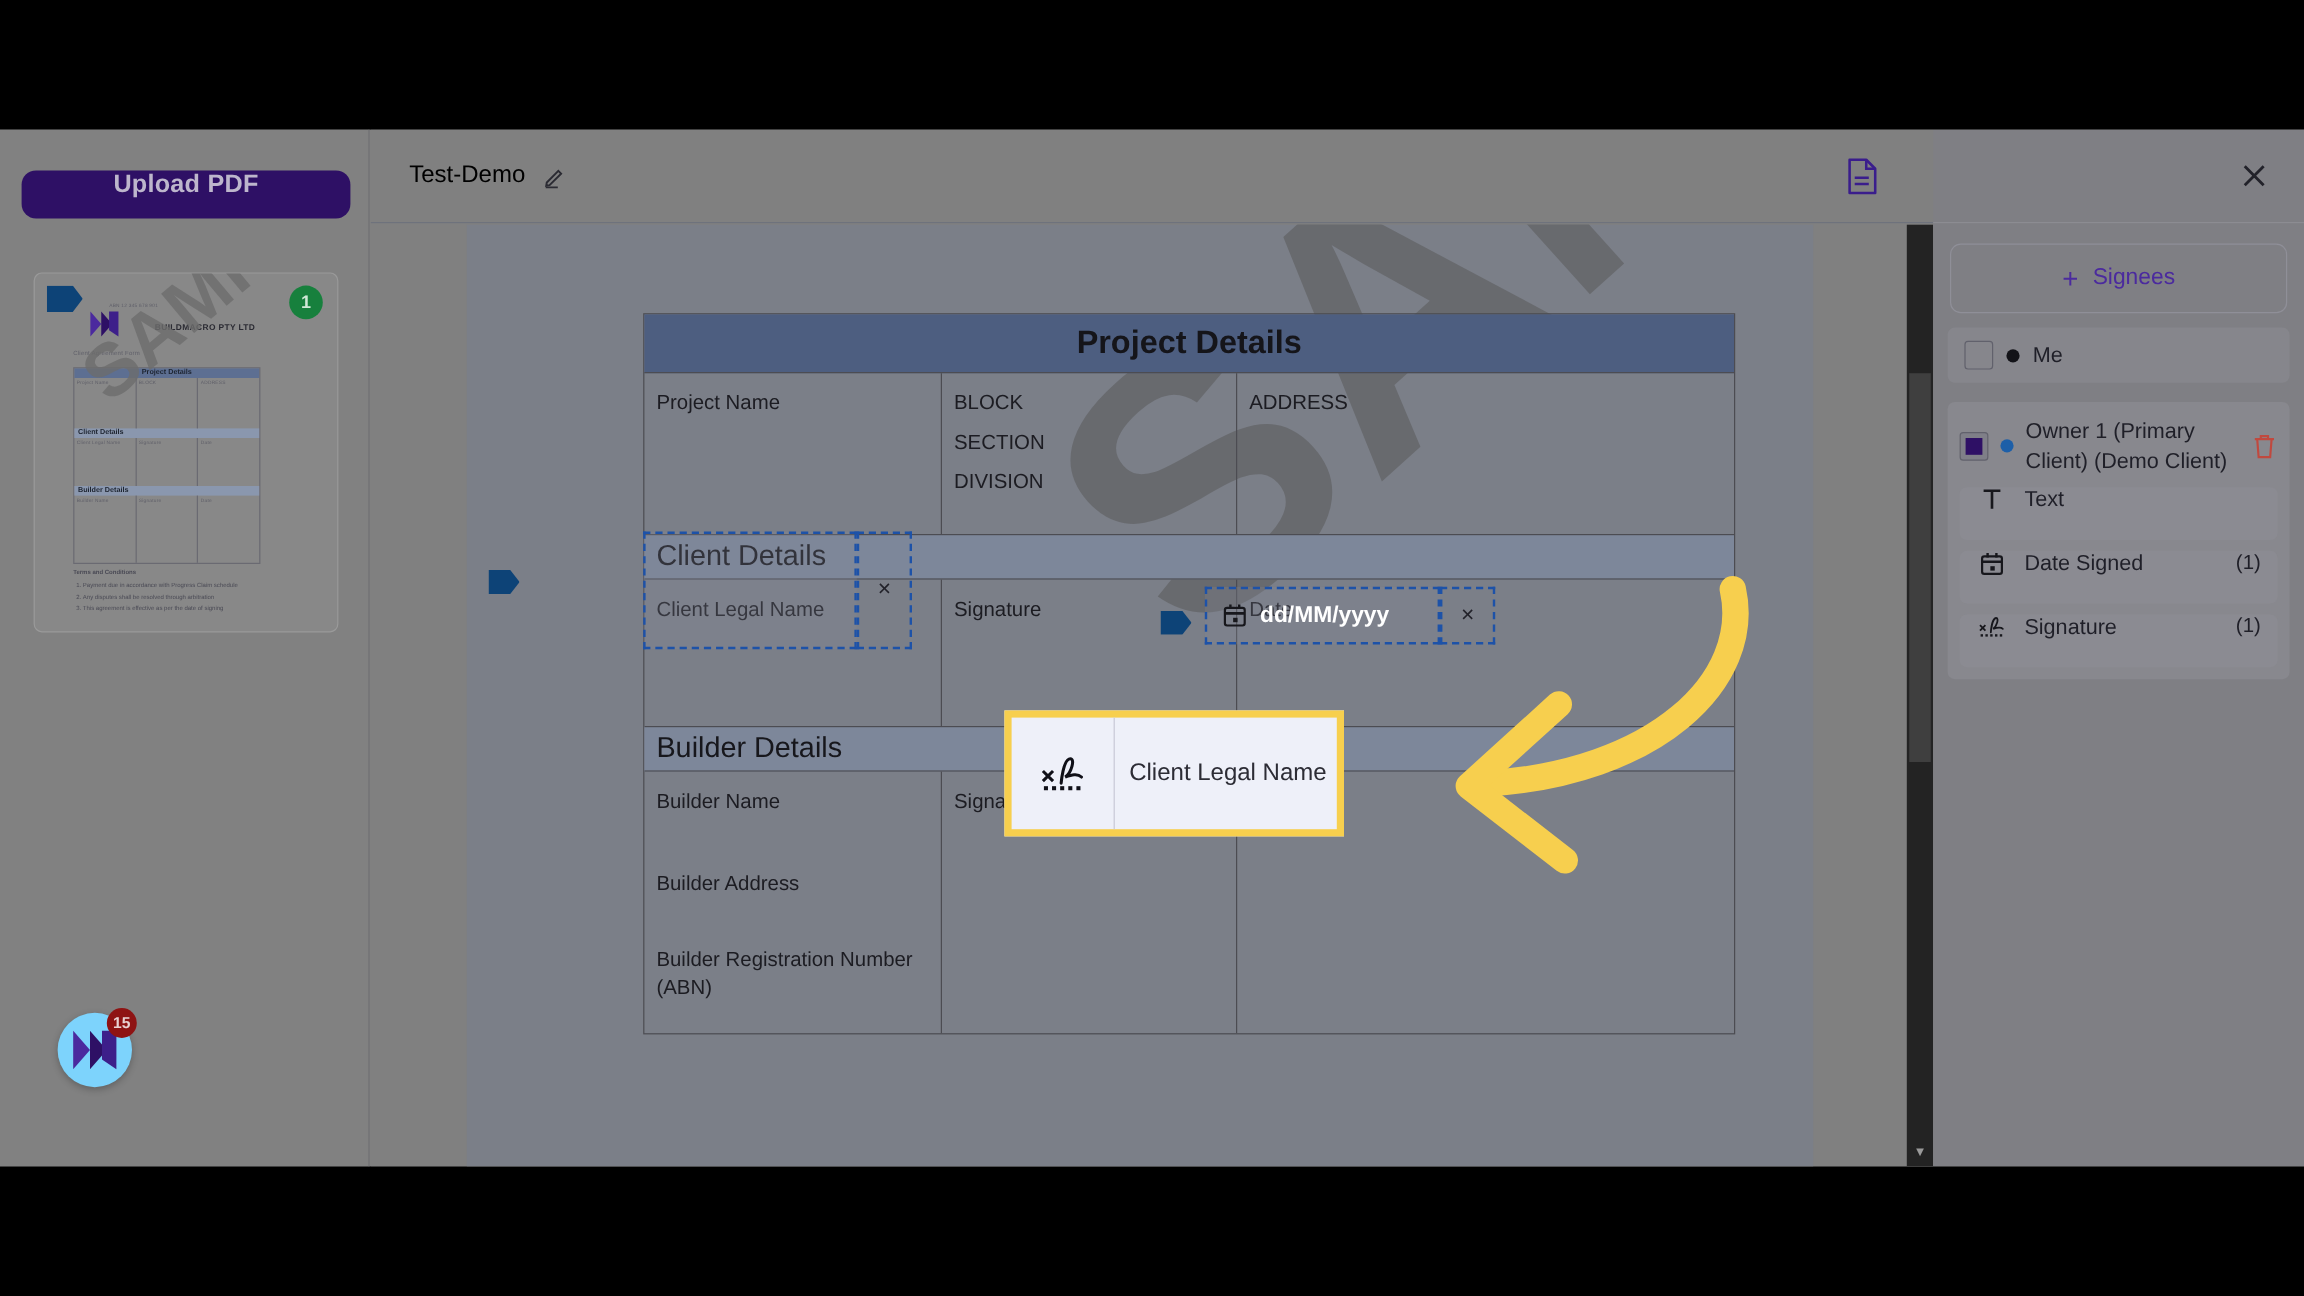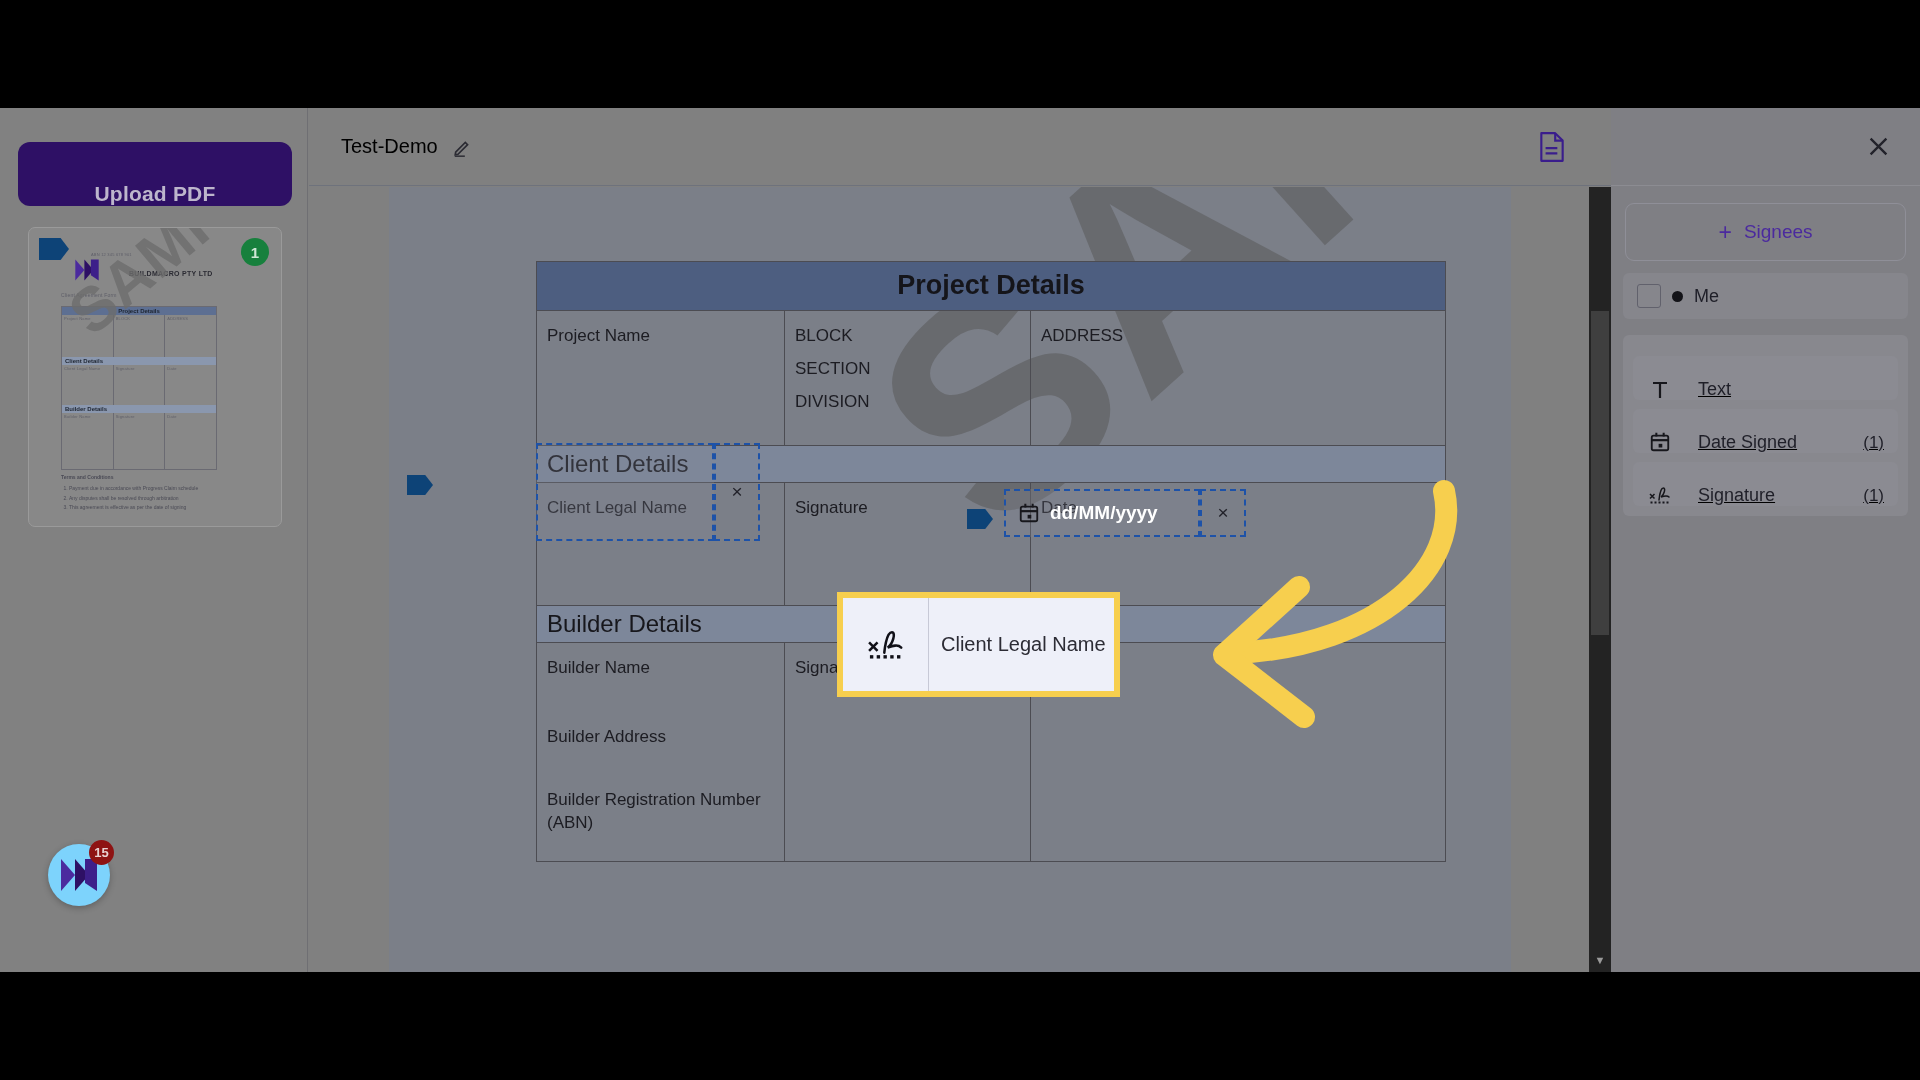--- a/index.html
+++ b/index.html
@@ -21,26 +21,26 @@
 
   
   #left-sidebar {
     position: absolute; left: 0; top: 0;
     width: 308px; height: 864px;
     background: #818181;
     border-right: 1px solid #6f6f73;
   }
   .upload-btn {
     position: absolute; left: 18px; top: 34px;
-    width: 274px; height: 64px;
+    width: 274px; height: 40px;
     background: #2e1065;
     border-radius: 12px;
     color: #bdb6cc;
     font-size: 21px; font-weight: bold;
-    display: flex; align-items: flex-end; justify-content: center;
+    display: flex; align-items: flex-start; justify-content: center;
     letter-spacing: .2px;
     border: none; cursor: pointer;
   }
   .thumb-card {
     position: absolute; left: 28px; top: 119px;
     width: 254px; height: 300px;
     background: #888;
     border: 1px solid #9a9a9a;
     border-radius: 7px;
     overflow: hidden;
@@ -286,23 +286,22 @@
   }
   .signee-head { display: flex; align-items: center; gap: 10px; }
   .signee-name {
     flex: 1; font-size: 18px; color: #1f1f28; line-height: 1.38;
   }
   .trash { cursor: pointer; display: flex; }
 
   .tool-row {
     margin-top: 9px; height: 44px;
     background: #8b8b92; border-radius: 6px;
-    display: flex; align-items: flex-end; padding: 0 14px; gap: 25px;
+    display: flex; align-items: flex-start; padding: 0 14px; gap: 14px;
     cursor: pointer;
-    text-decoration: underline;
   }
   .tool-row .tool-label { flex: 1; font-size: 18px; color: #1f1f28; }
   .tool-row .tool-count { font-size: 17px; color: #1f1f28; }
   .tool-ico { width: 26px; display: flex; align-items: center; justify-content: center; }
 </style>
 </head>
 <body>
 
 <div id="app">
 
@@ -510,20 +509,34 @@
       <span>Signees</span>
     </div>
 
     <div class="me-row">
       <div class="chk"></div>
       <div class="dot"></div>
       <div class="me-label">Me</div>
     </div>
 
     <div class="signee-card">
+      <div class="signee-head">
+        <div class="chk filled">
+            <i></i>
+          </div>
+        <div class="dot blue"></div>
+        <div class="signee-name">Owner 1 (Primary Client) (Demo Client)</div>
+        <div class="trash">
+          <svg width="22" height="24" viewBox="0 0 22 24" fill="none" stroke="#c0493f" stroke-width="1.8">
+            <path d="M3 6 H19"></path>
+            <path d="M8 6 V3.5 H14 V6"></path>
+            <path d="M5 6 L6.2 21 H15.8 L17 6"></path>
+          </svg>
+        </div>
+      </div>
 
       <div class="tool-row">
         <div class="tool-ico">
           <svg width="20" height="20" viewBox="0 0 20 20" stroke="#17171c" stroke-width="2.2" fill="none">
             <path d="M3 3 H17 M10 3 V18"></path>
           </svg>
         </div>
         <div class="tool-label">Text</div>
         <div class="tool-count"></div>
       </div>

